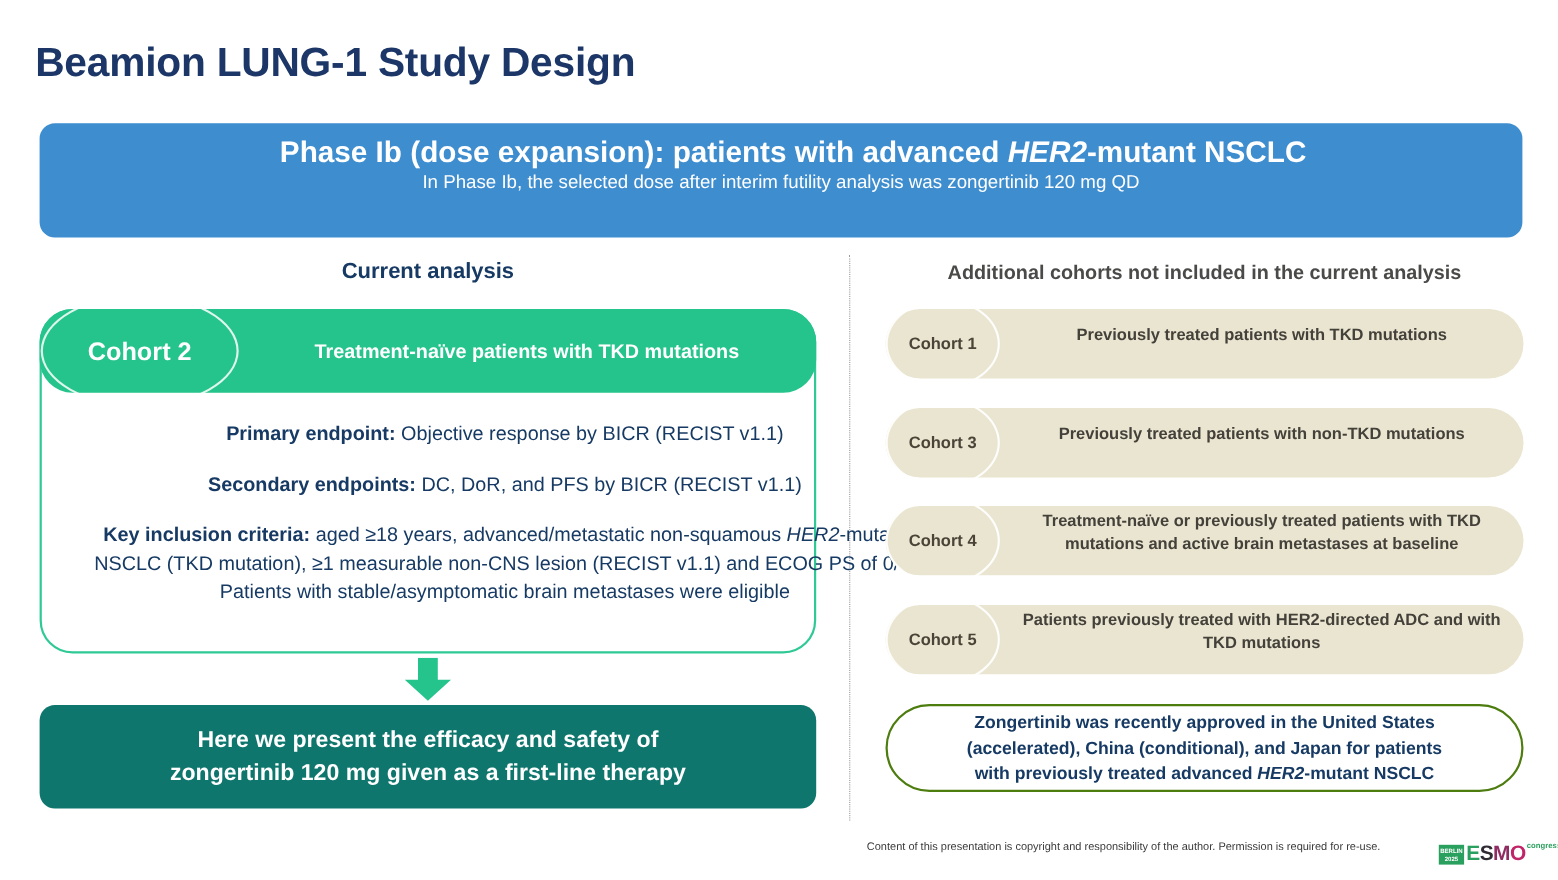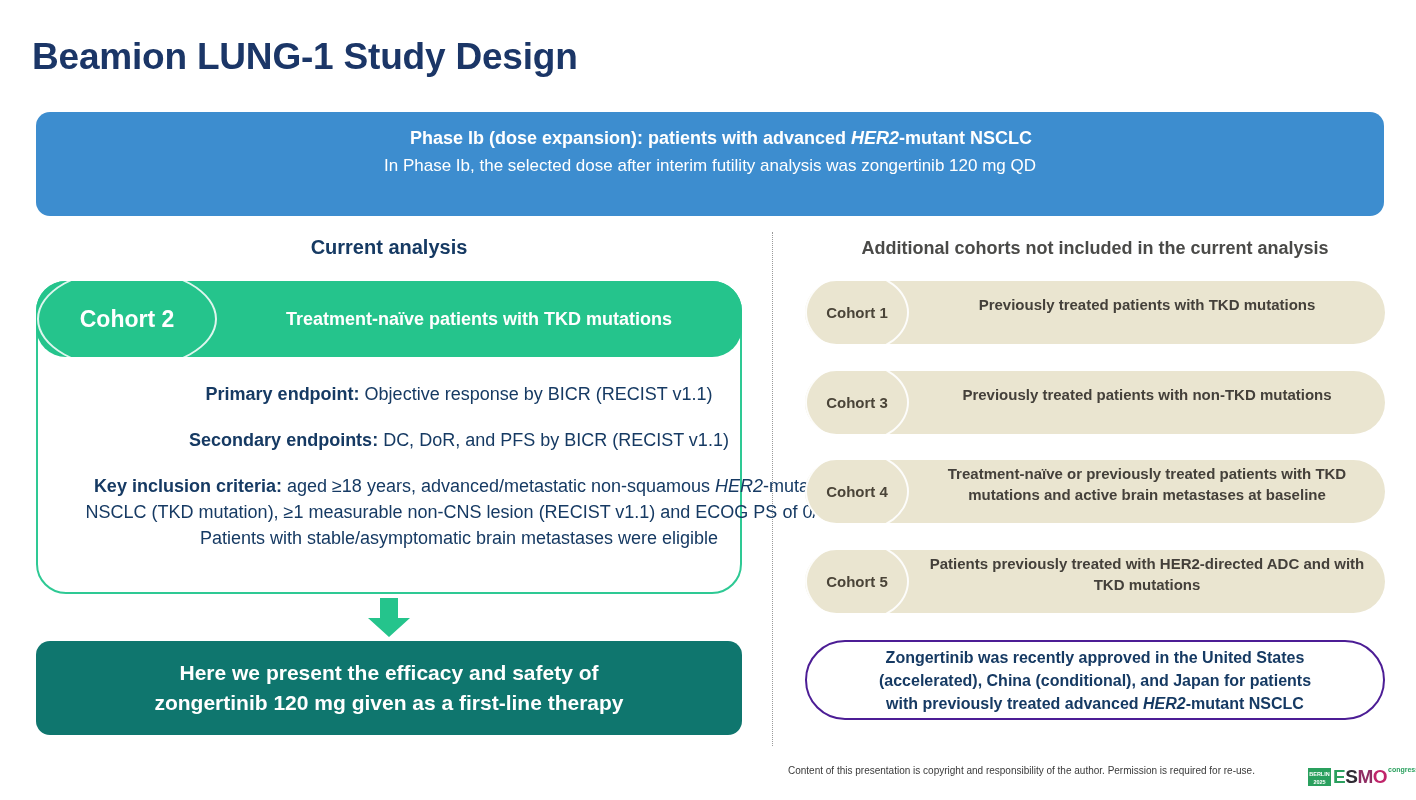--- a/index.html
+++ b/index.html
@@ -35,21 +35,21 @@
     width: 1348px;
     height: 104px;
     background: #3d8dcf;
     border-radius: 14px;
     color: #ffffff;
     text-align: center;
     box-sizing: border-box;
     padding-top: 11px;
   }
   #phase-banner .banner-title {
-    font-size: 18px;
+    font-size: 27px;
     font-weight: bold;
     line-height: 30px;
     white-space: nowrap;
     padding-left: 22px;
   }
   #phase-banner .banner-sub {
     font-size: 17px;
     line-height: 25px;
     margin-top: 6px;
   }
@@ -246,21 +246,21 @@
   #cohort-pill-5 { top: 550px; }
 
   
   #approval-box {
     position: absolute;
     left: 805px;
     top: 640px;
     width: 580px;
     height: 80px;
     box-sizing: border-box;
-    border: 2px solid #4c1d95;
+    border: 2px solid #4d7c0f;
     border-radius: 40px;
     background: #ffffff;
     display: flex;
     align-items: center;
     justify-content: center;
     text-align: center;
     color: #163a63;
     font-size: 16px;
     font-weight: bold;
     line-height: 23px;

